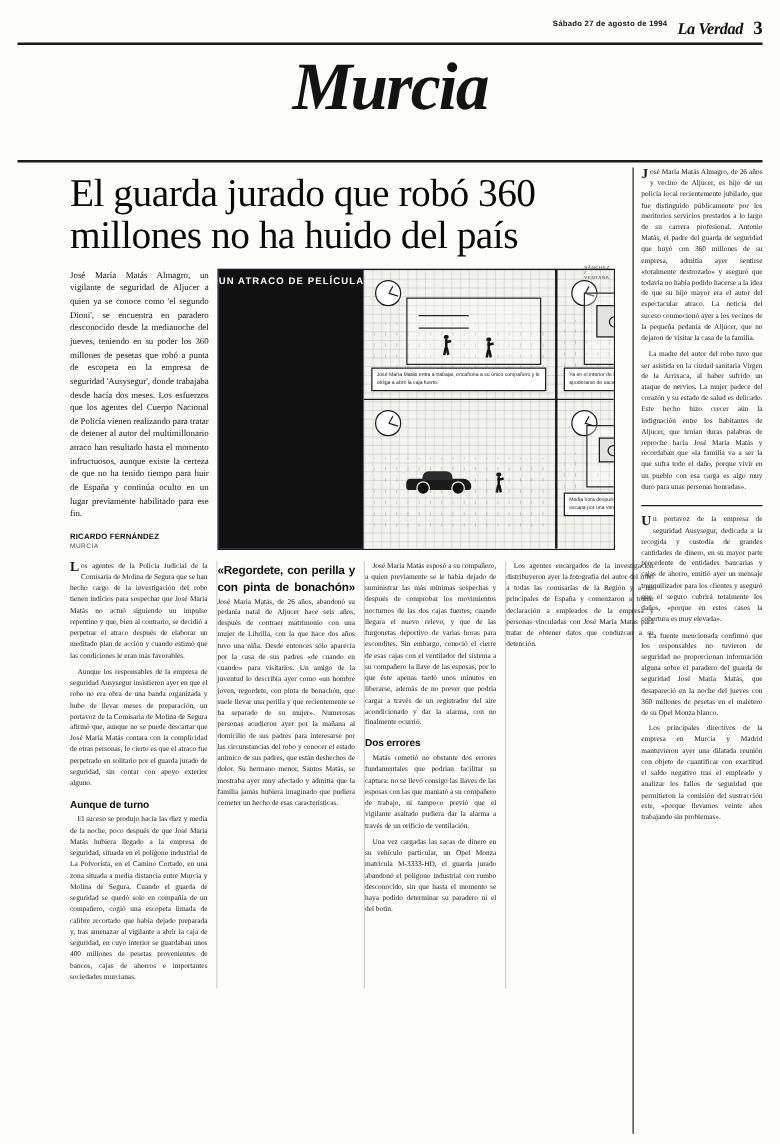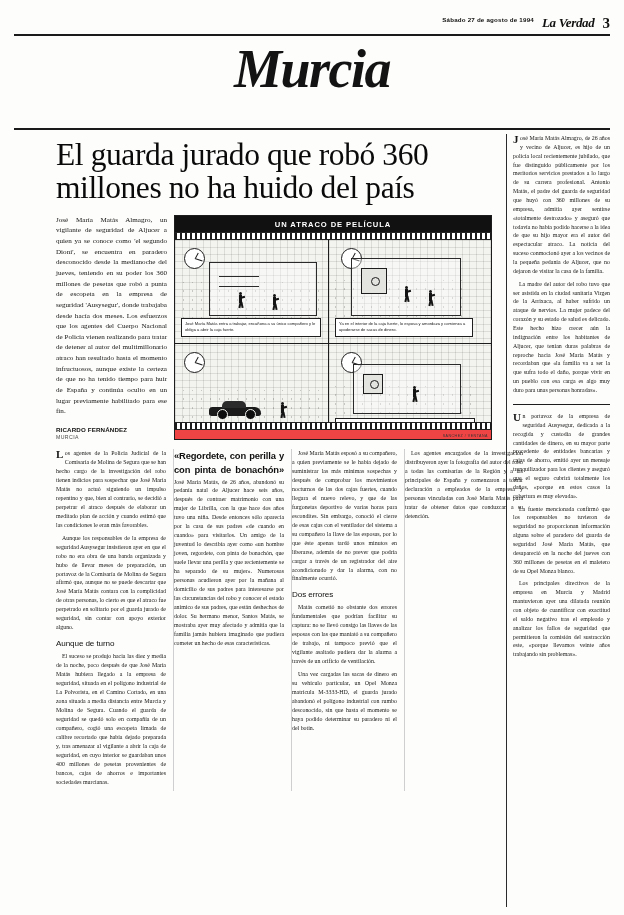--- a/index.html
+++ b/index.html
@@ -105,22 +105,22 @@
     font-size:6.2px;font-weight:bold;letter-spacing:.15px;
     margin-top:9px;color:#111;
   }
   .byline-city{
     font-family:"Liberation Sans", sans-serif;
     font-size:5.2px;color:#4a4a4a;letter-spacing:.4px;margin-top:1px;
   }
 
   
   .illo{
-    flex:1;border:1.4px solid #1d1d1d;background:#ef4444;
-    display:flex;flex-direction:column;
+    flex:1;border:1.4px solid #1d1d1d;background:#c4b5fd;
+    display:flex;flex-direction:row;
   }
   .illo-banner{
     background:#111;color:#fff;text-align:center;
     font-family:"Liberation Sans", sans-serif;
     font-size:7.6px;font-weight:bold;letter-spacing:.9px;
     padding:4px 0 3px;
   }
   .perf{
     height:6px;background:
       repeating-linear-gradient(to right,#1b1b1b 0 2px,#fff 2px 5px);
@@ -222,21 +222,21 @@
     font-size:5.9px;line-height:1.52;text-align:justify;color:#171717;
     margin:0 0 4px 0;
   }
   .btext.indent{text-indent:6px;}
   .dropcap:first-letter{
     font-size:11px;font-weight:bold;line-height:1;float:left;
     padding:0 1.5px 0 0;
   }
   .subhead{
     font-family:"Liberation Sans", sans-serif;
-    font-size:8.1px;font-weight:normal;color:#101010;
+    font-size:8.1px;font-weight:bold;color:#101010;
     margin:7px 0 4px 0;letter-spacing:-.1px;
   }
   .leadin{
     font-family:"Liberation Sans", sans-serif;
     font-size:9.4px;font-weight:bold;letter-spacing:-.15px;color:#0f0f0f;
   }
 
   
   .side-head{
     font-family:"Liberation Sans", sans-serif;

